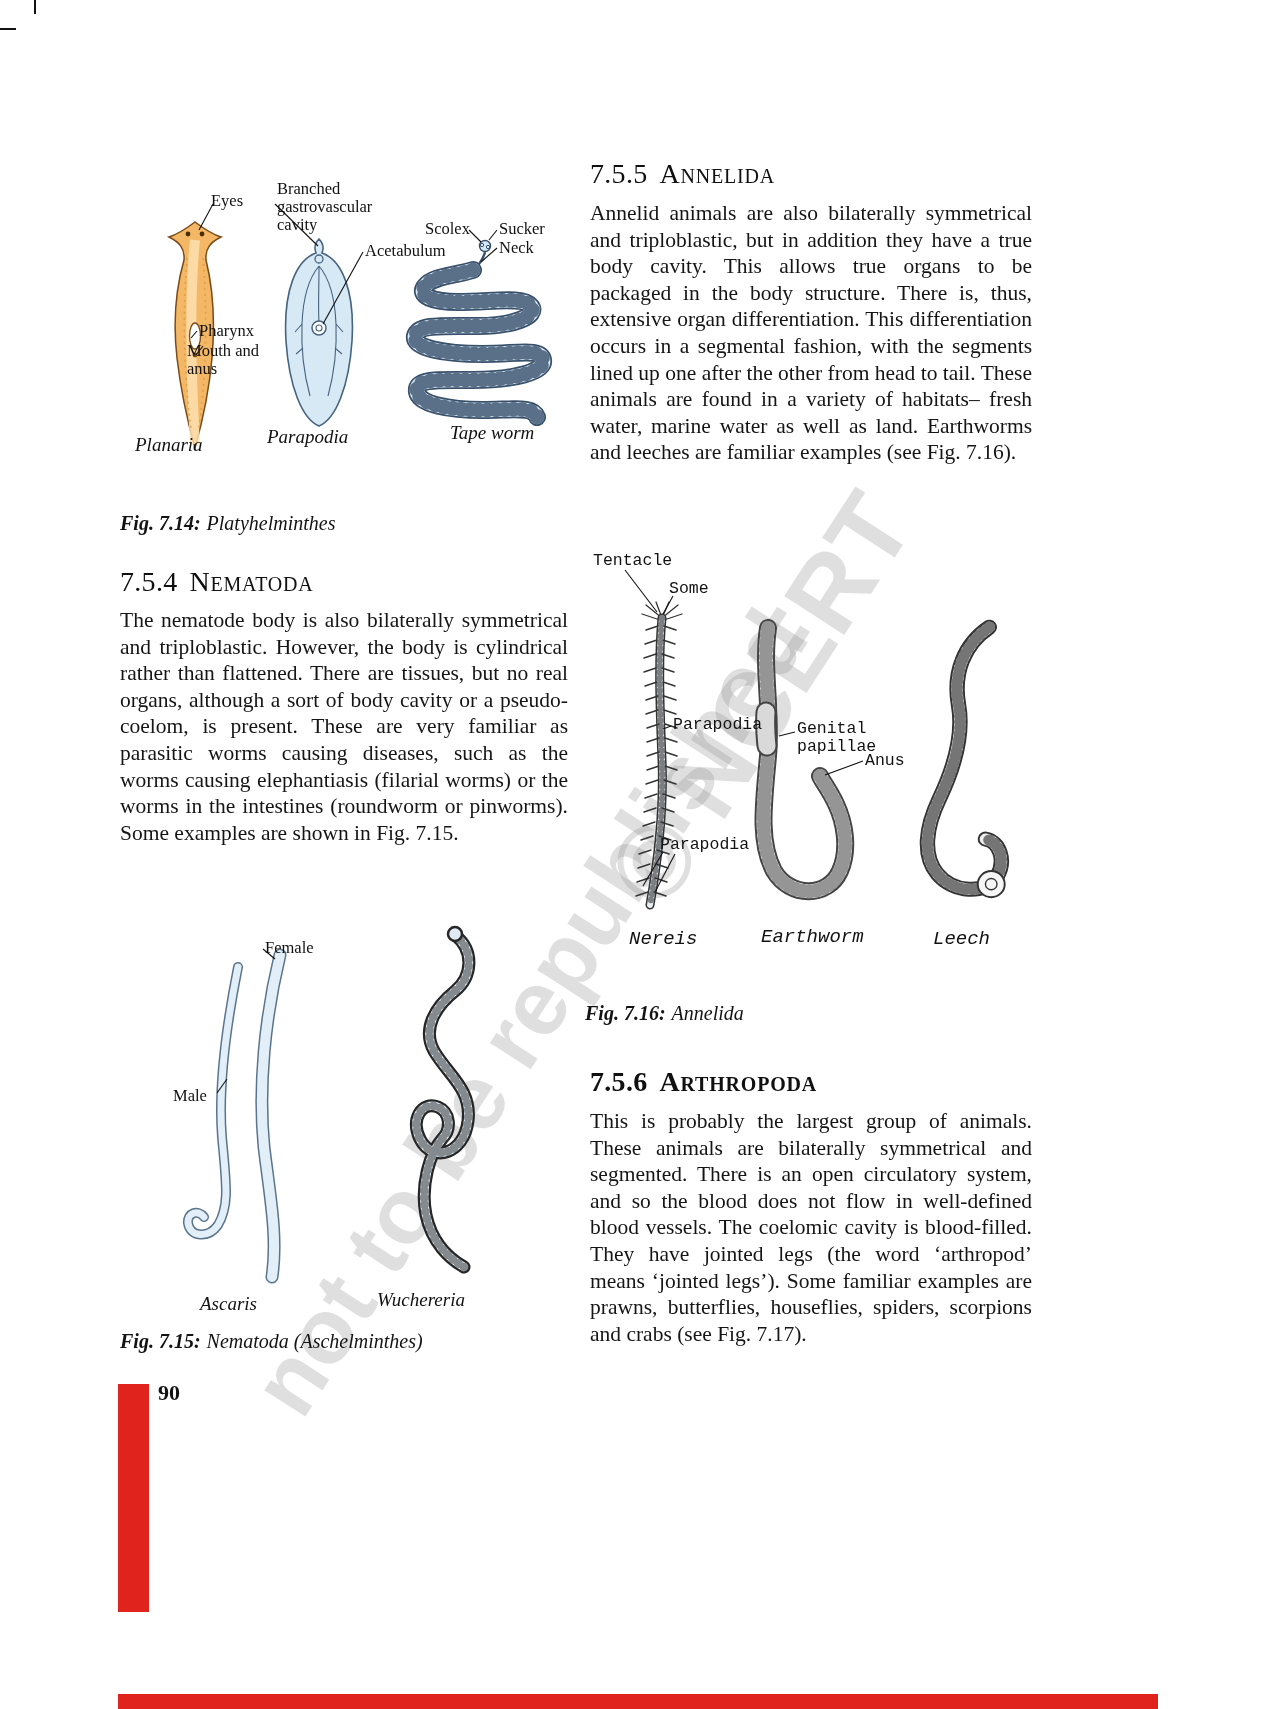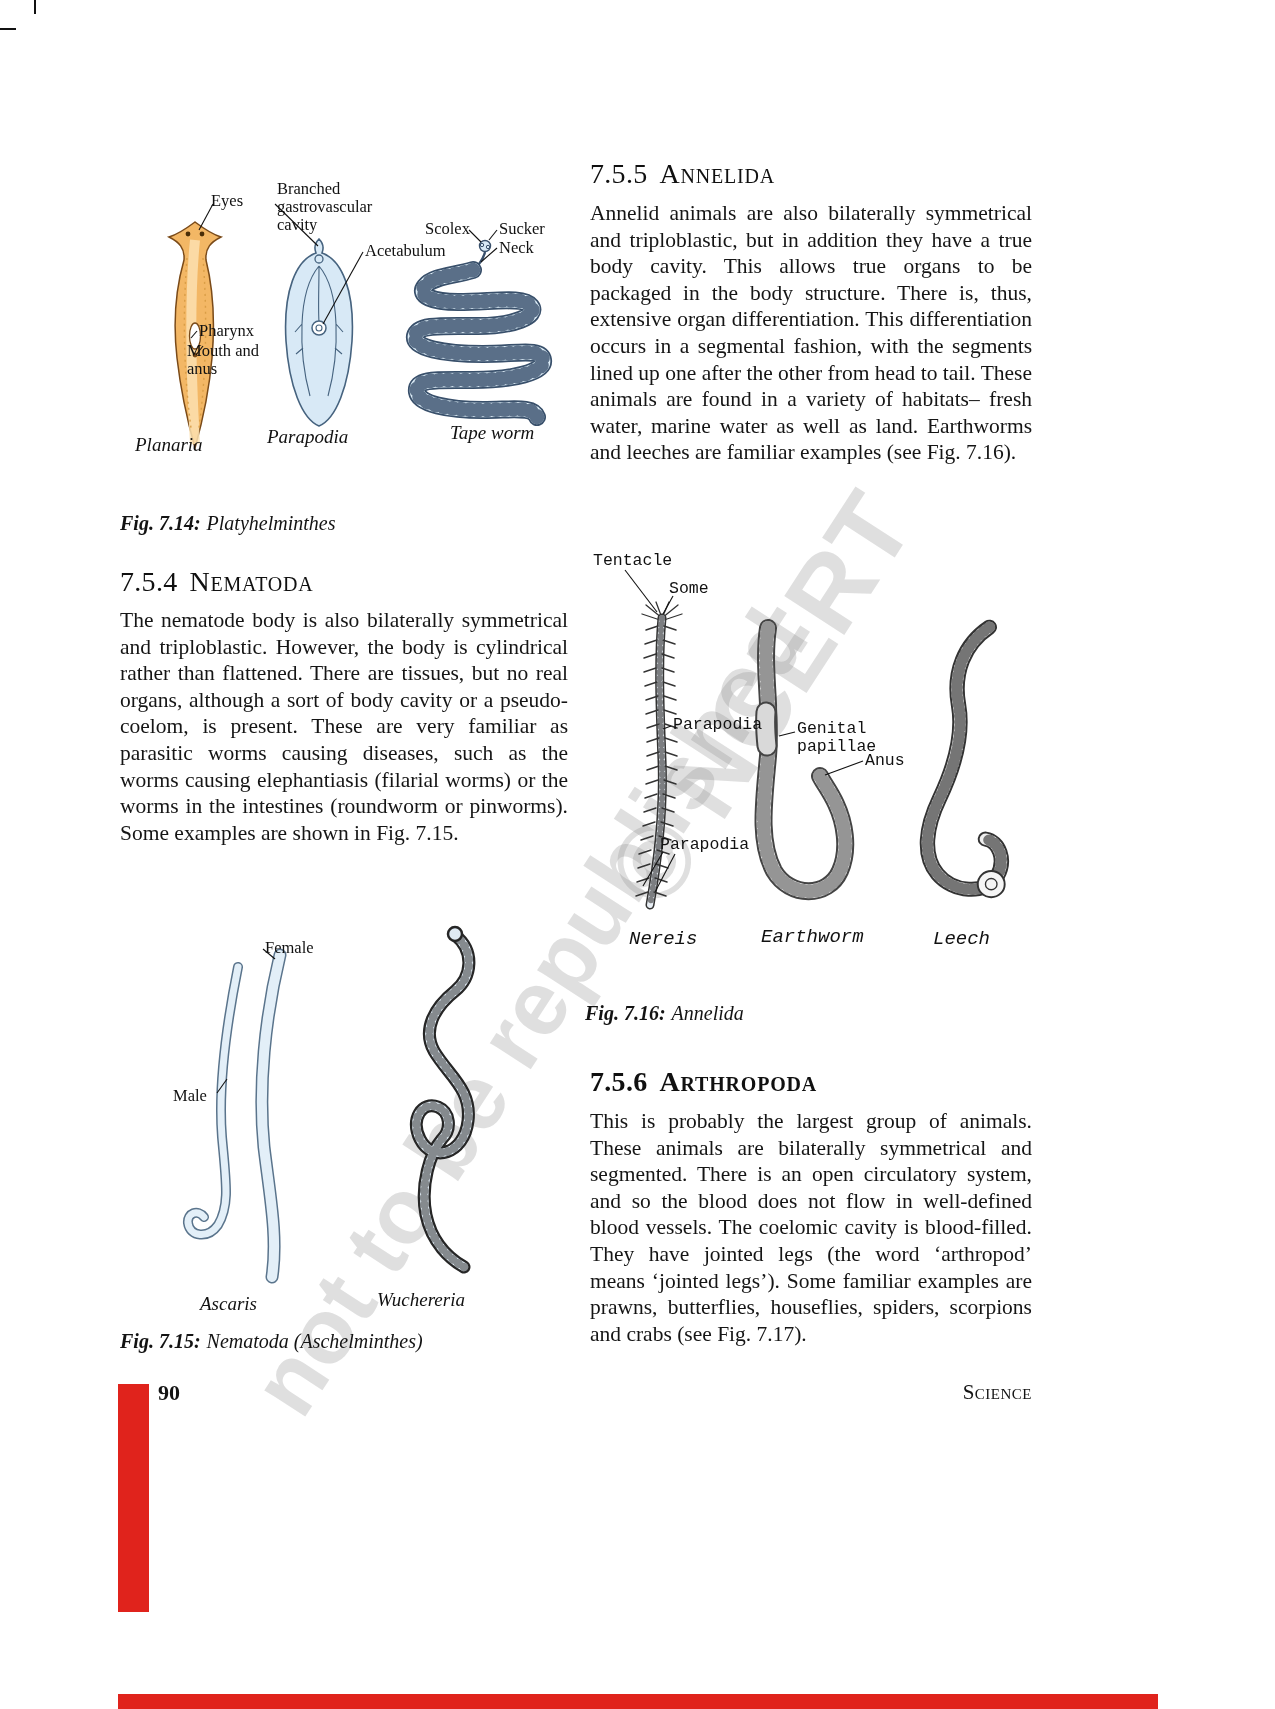--- a/index.html
+++ b/index.html
@@ -218,16 +218,15 @@
     <b>Fig. 7.16:</b><i>Annelida</i>
   </div>
 
   <h2 class="section-heading" style="left:590px;top:1066px;margin:0;font-weight:bold;">
     <span>7.5.6</span><span class="sc">Arthropoda</span>
   </h2>
   <div class="body-text" style="left:590px;top:1108px;width:442px;">This is probably the largest group of animals. These animals are bilaterally symmetrical and segmented. There is an open circulatory system, and so the blood does not flow in well-defined blood vessels. The coelomic cavity is blood-filled. They have jointed legs (the word ‘arthropod’ means ‘jointed legs’). Some familiar examples are prawns, butterflies, houseflies, spiders, scorpions and crabs (see Fig. 7.17).</div>
 
   <div class="redbar" style="left:118px;top:1384px;width:31px;height:228px;"></div>
   <div class="page-num" style="left:158px;top:1380px;text-align:right;">90</div>
-  <div class="journal" style="left:590px;top:1380px;width:442px;">Science</div>
   <div class="redbar" style="left:118px;top:1694px;width:1040px;height:15px;"></div>
 
 </div>
 
 </body></html>

